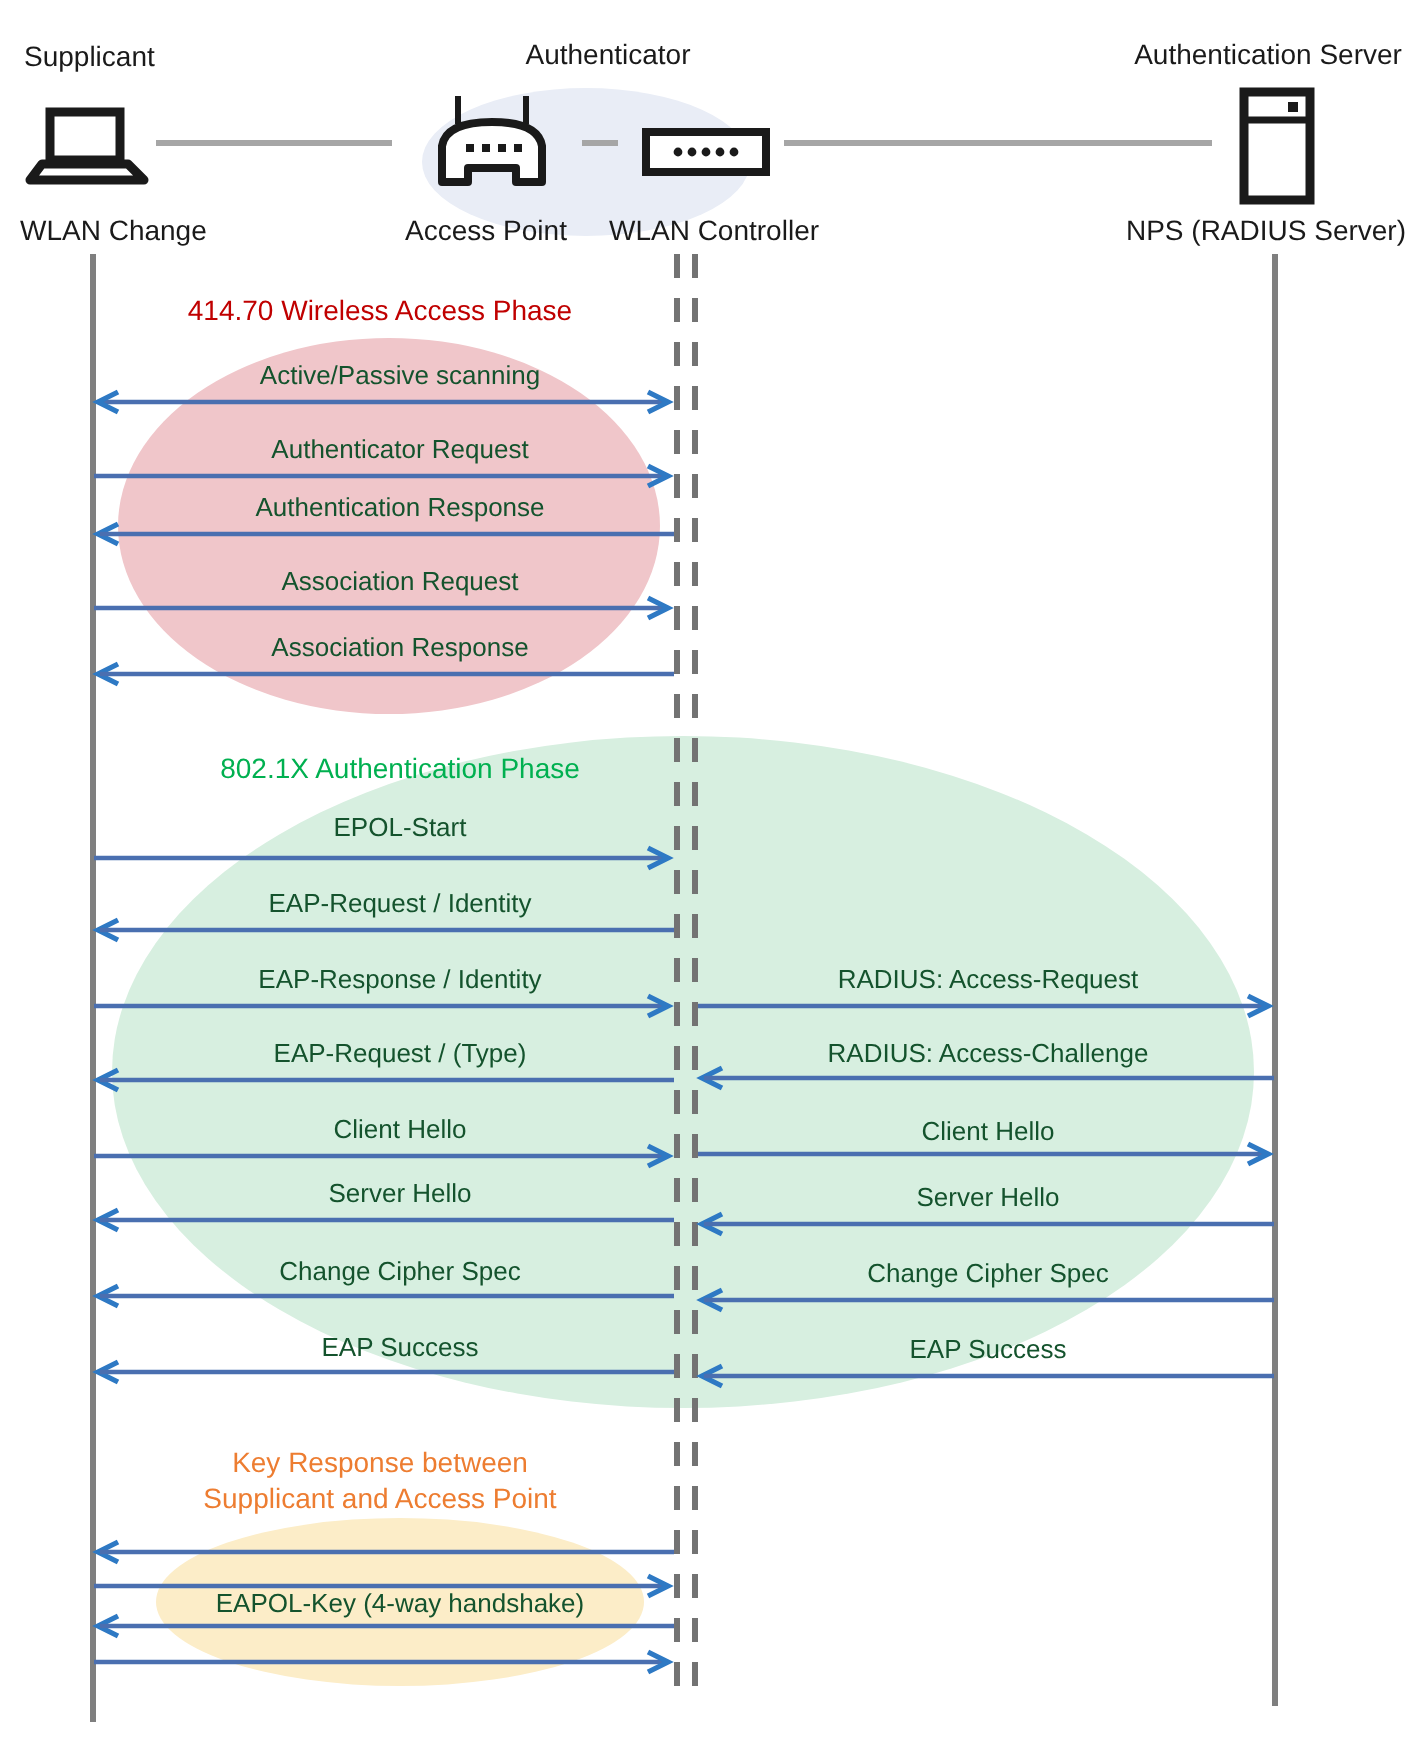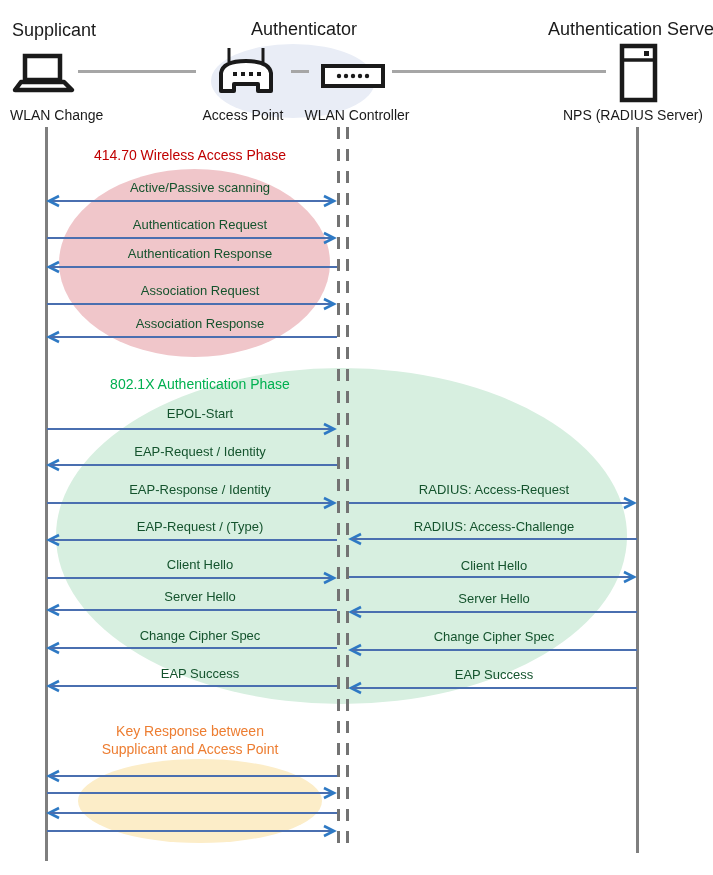--- a/index.html
+++ b/index.html
@@ -11,21 +11,21 @@
   .ellipse{position:absolute;border-radius:50%;}
   
   .lifeline{position:absolute;width:3px;background:var(--lifeline,#7f7f7f);}
   .lifeline-dashed{
     position:absolute;width:3px;
     background:repeating-linear-gradient(to bottom,#737373 0 12px,transparent 12px 22px);
   }
   
   .connector{position:absolute;height:3px;background:#a6a6a6;}
   
-  .actor-role{position:absolute;font-size:18px;color:#1a1a1a;white-space:nowrap;}
+  .actor-role{position:absolute;font-size:14px;color:#1a1a1a;white-space:nowrap;}
   .device-label{position:absolute;font-size:14px;color:#1a1a1a;white-space:nowrap;}
   .centered{transform:translateX(-50%);}
   .phase-title{position:absolute;font-size:14px;white-space:nowrap;transform:translateX(-50%);text-align:center;}
   .phase-title.two-line{white-space:normal;width:260px;line-height:18px;}
   .msg{position:absolute;font-size:13px;color:#14532d;white-space:nowrap;transform:translateX(-50%);line-height:16px;}
   
   #arrows{position:absolute;left:0;top:0;width:713px;height:875px;pointer-events:none;}
   #arrows .ln{stroke:var(--arrow-line,#4a6fb0);stroke-width:2.2;fill:none;}
   #arrows .hd{stroke:var(--arrow-head,#2e79c4);stroke-width:2.6;fill:none;stroke-linejoin:miter;}
   
@@ -196,32 +196,33 @@
       <path class="hd" d="M59 808 L49 813 L59 818"></path>
         <path class="ln" d="M50 813 H337"></path>
     </g>
     <g>
       <path class="ln" d="M47 831 H333"></path>
         <path class="hd" d="M324 826 L334 831 L324 836"></path>
     </g>
   </svg>
 
   <div class="msg" style="left:200px;top:180px;">Active/Passive scanning</div>
-  <div class="msg" style="left:200px;top:217px;">Authentication Request</div>
+  <div class="msg" style="left:200px;top:217px;">Authenticator Request</div>
   <div class="msg" style="left:200px;top:246px;">Authentication Response</div>
   <div class="msg" style="left:200px;top:283px;">Association Request</div>
   <div class="msg" style="left:200px;top:316px;">Association Response</div>
   <div class="msg" style="left:200px;top:406px;">EPOL-Start</div>
   <div class="msg" style="left:200px;top:444px;">EAP-Request / Identity</div>
   <div class="msg" style="left:200px;top:482px;">EAP-Response / Identity</div>
   <div class="msg" style="left:200px;top:519px;">EAP-Request / (Type)</div>
   <div class="msg" style="left:200px;top:557px;">Client Hello</div>
   <div class="msg" style="left:200px;top:589px;">Server Hello</div>
   <div class="msg" style="left:200px;top:628px;">Change Cipher Spec</div>
   <div class="msg" style="left:200px;top:666px;">EAP Success</div>
+  <div class="msg" style="left:200px;top:794px;">EAPOL-Key (4-way handshake)</div>
 
   <div class="msg" style="left:494px;top:482px;">RADIUS: Access-Request</div>
   <div class="msg" style="left:494px;top:519px;">RADIUS: Access-Challenge</div>
   <div class="msg" style="left:494px;top:558px;">Client Hello</div>
   <div class="msg" style="left:494px;top:591px;">Server Hello</div>
   <div class="msg" style="left:494px;top:629px;">Change Cipher Spec</div>
   <div class="msg" style="left:494px;top:667px;">EAP Success</div>
 
 </div>
 

